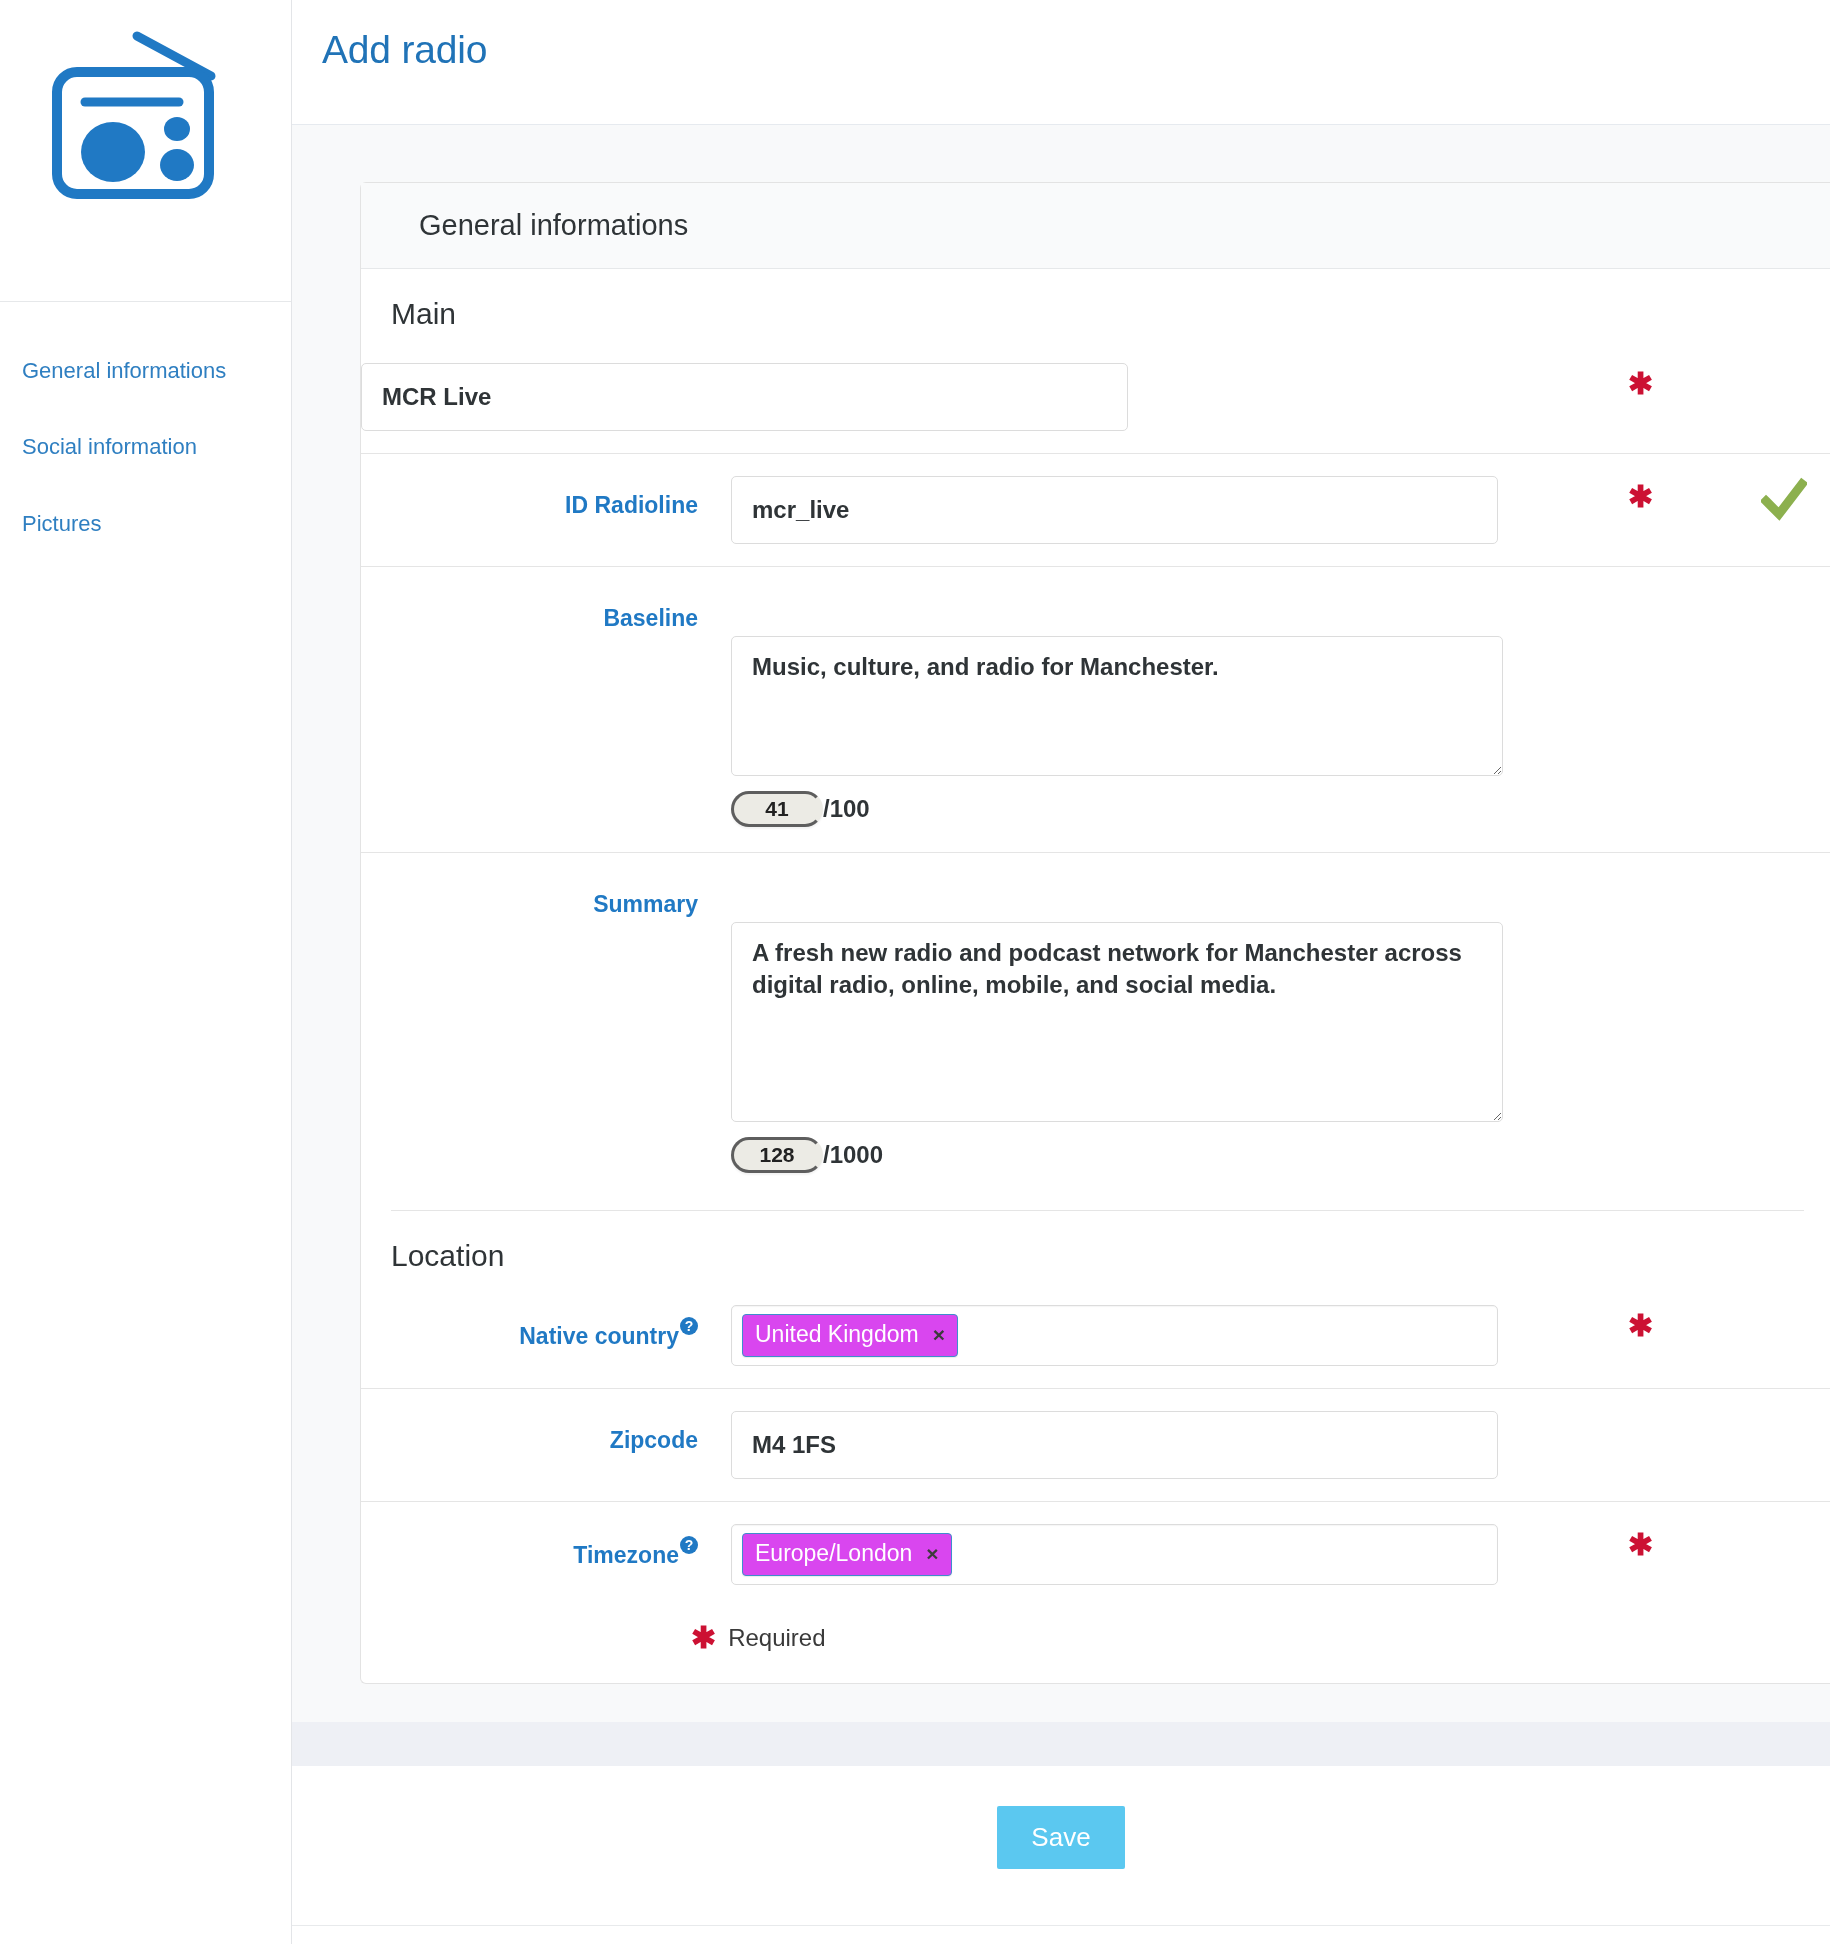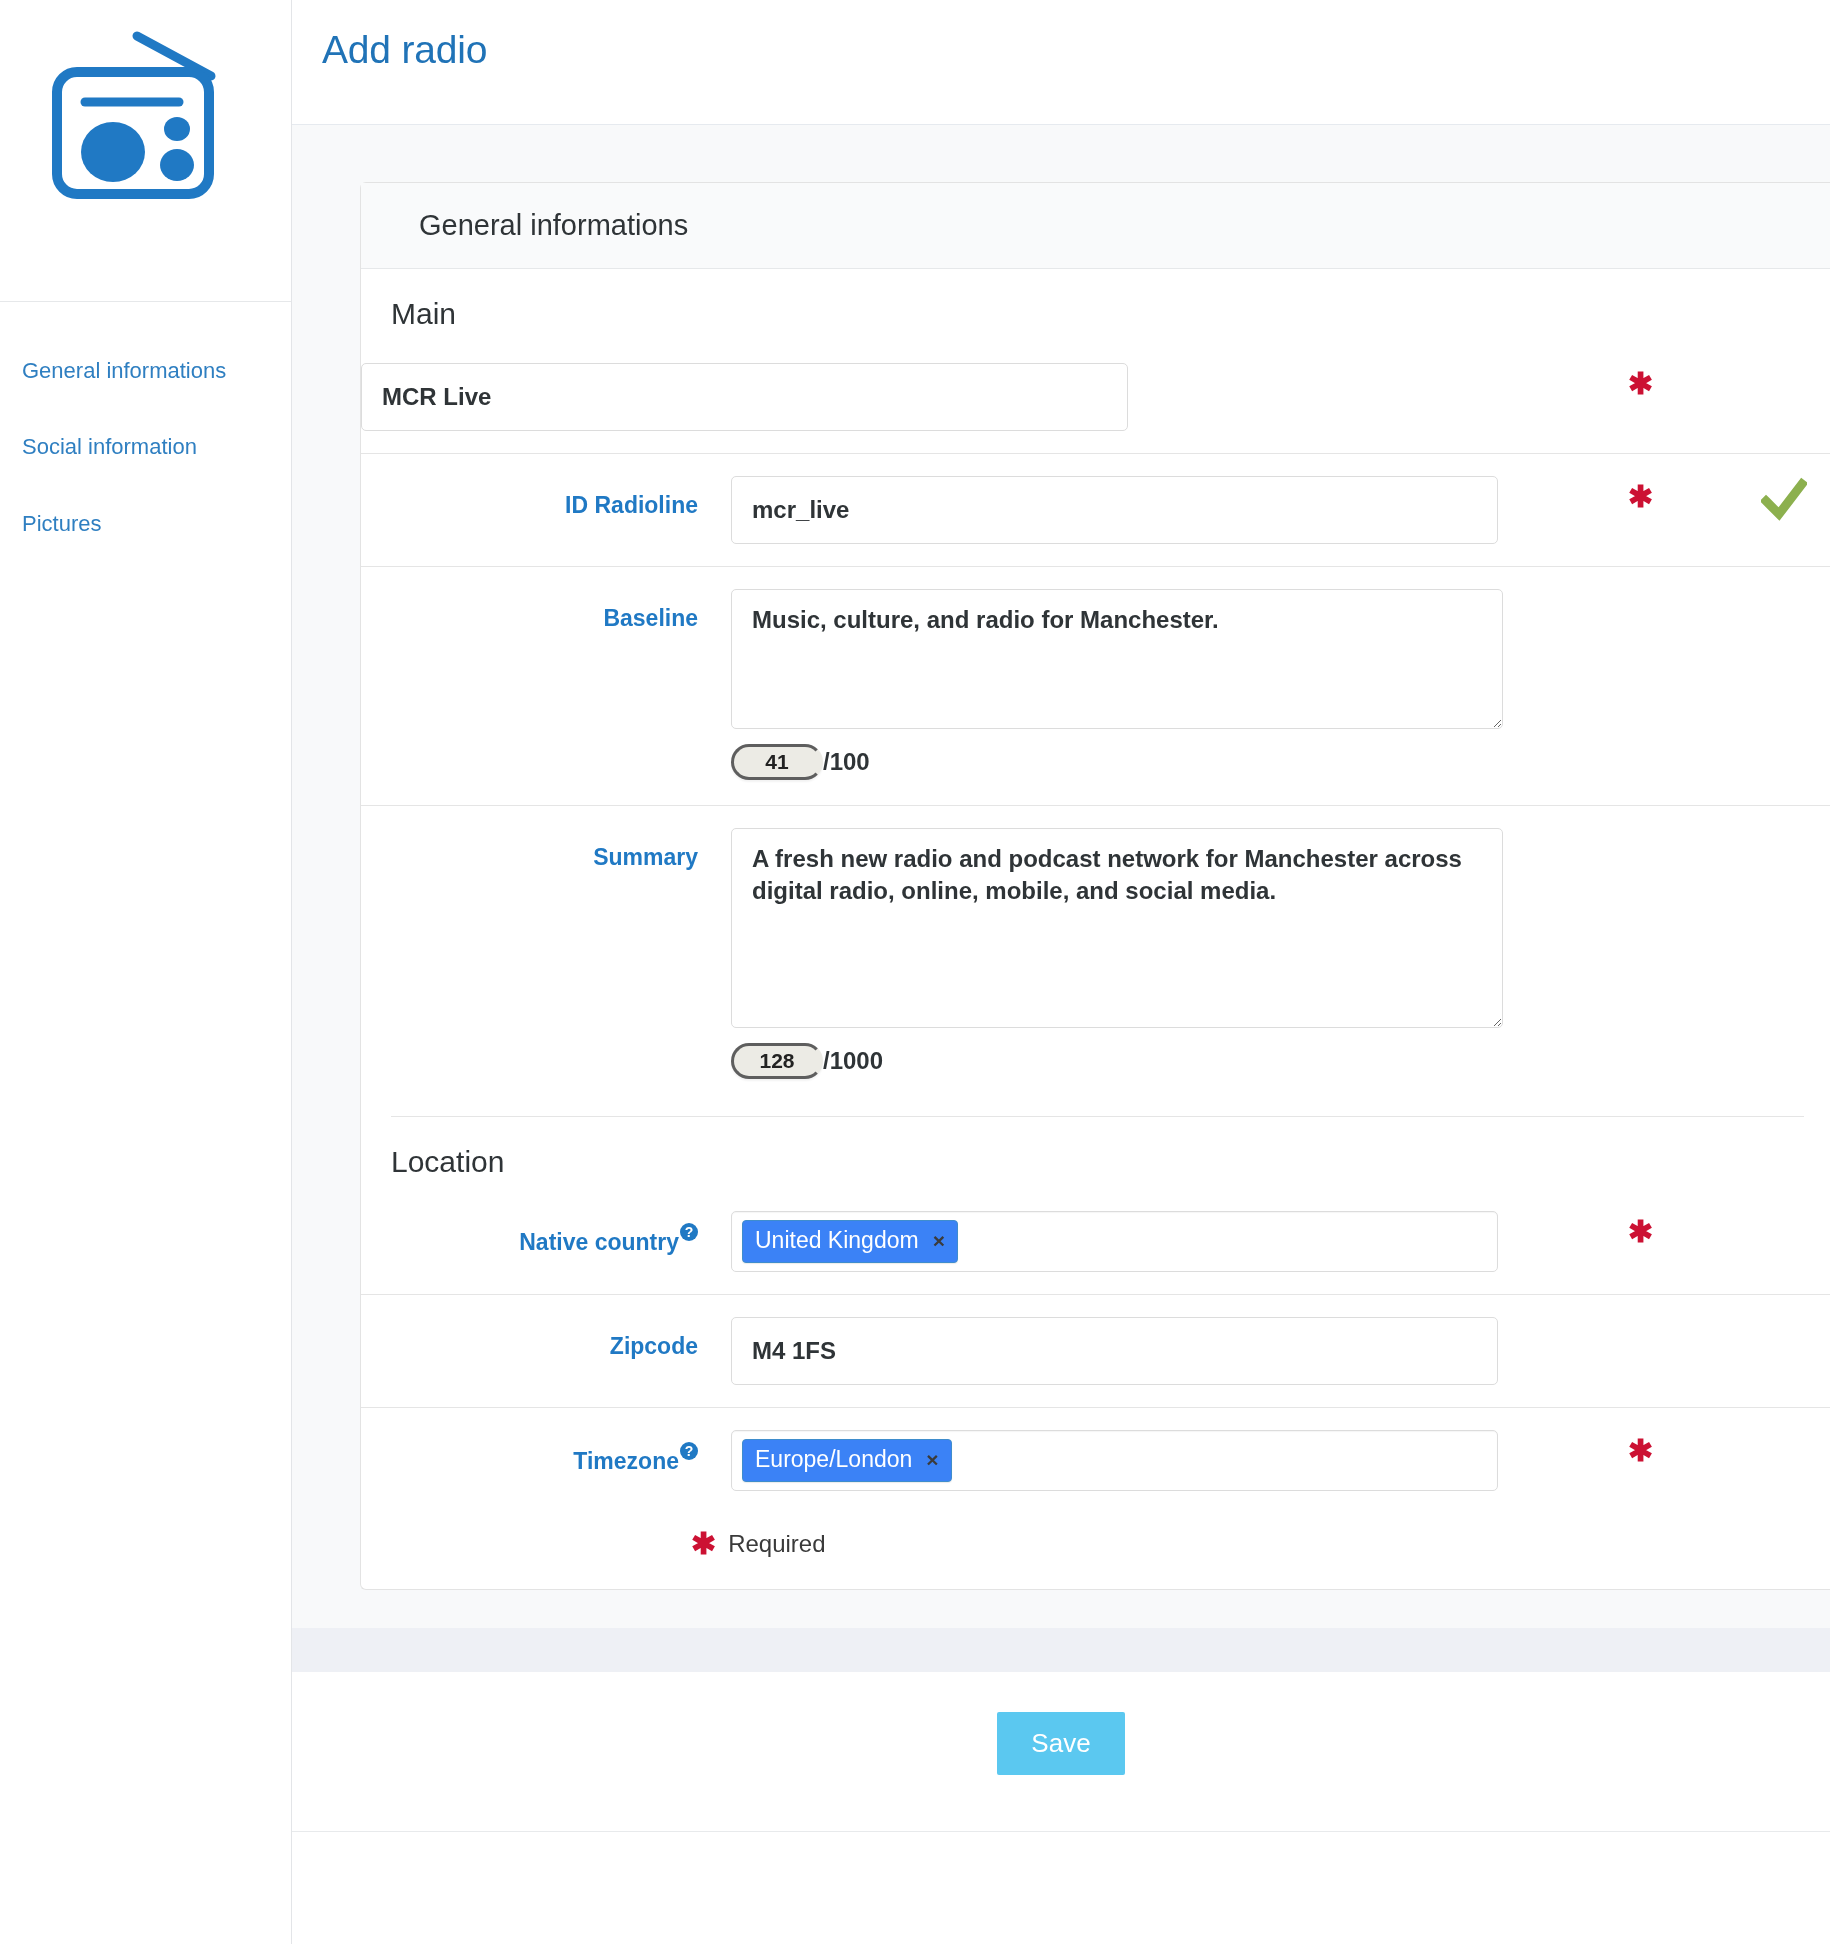--- a/index.html
+++ b/index.html
@@ -151,20 +151,21 @@
     border-radius: 5px;
     background: #ffffff;
     font-family: "Liberation Sans", sans-serif;
     font-size: 24px;
     font-weight: bold;
     color: #2f3437;
     padding: 14px 20px;
     outline: none;
     resize: vertical;
     line-height: 1.35;
+    margin-top: 47px;
   }
   .ta-baseline { height: 140px; }
   .ta-summary { height: 200px; }
 
   .counter-line {
     margin-top: 8px;
     display: flex;
     align-items: center;
     height: 42px;
   }
@@ -198,21 +199,21 @@
     border: 1px solid #dcdcdc;
     border-radius: 5px;
     background: #ffffff;
     padding: 8px 10px;
     display: flex;
     align-items: center;
     box-shadow: inset 0 1px 1px rgba(0,0,0,0.04);
     cursor: text;
   }
   .tag {
-    background: #3b82f6;
+    background: #d946ef;
     border: 1px solid #3f8dcc;
     border-radius: 4px;
     color: #ffffff;
     font-size: 23px;
     padding: 6px 12px 8px 12px;
     display: inline-flex;
     align-items: center;
     box-shadow: 0 1px 1px rgba(0,0,0,0.08);
   }
   .tag-x {

